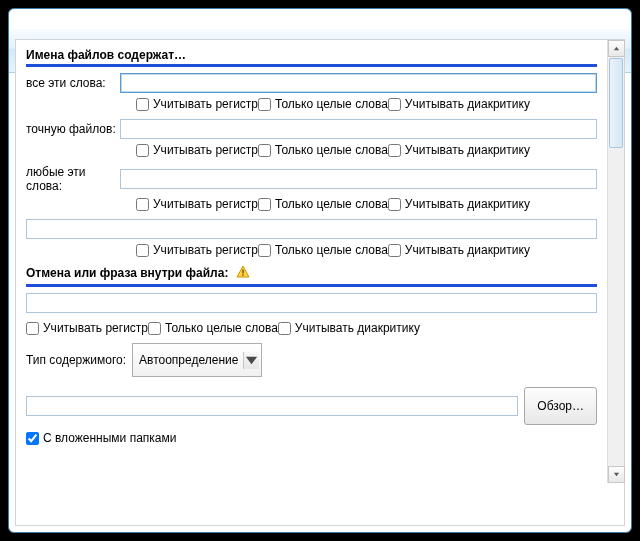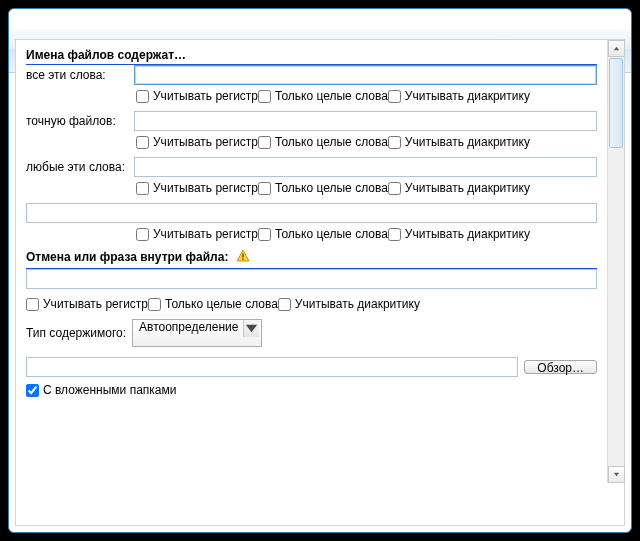--- a/index.html
+++ b/index.html
@@ -73,29 +73,30 @@
   .sb-thumb {
     position: absolute; left: 1px; right: 1px;
     top: 18px; height: 90px;
     background: linear-gradient(to right, #eaf3fb, #d5e7f6);
     border: 1px solid #a7c7e0;
     border-radius: 2px;
   }
 
   .section-head {
     font-weight: bold;
-    border-bottom: 1px solid #1d4ed8;
+    border-bottom: 3px solid #1d4ed8;
     padding-bottom: 2px;
+    margin-bottom: 6px;
   }
   .section-head .warn {
     display:inline-block; vertical-align:-2px; margin-left:4px;
   }
 
   .row { display:flex; align-items:center; margin-bottom:4px; }
-  .row .lbl { width: 108px; padding-right:4px; }
+  .row .lbl { width: 94px; padding-right:4px; }
   .row .field { flex:1; }
   .row .field input[type=text] {
     width: 100%;
     height: 20px;
     border: 1px solid #b0c6d8;
     padding: 0 4px;
     font: inherit;
   }
   .row .field input.focus {
     border: 1px solid #5a9bd4;
@@ -112,40 +113,40 @@
     width: 100%;
     height: 20px;
     border: 1px solid #b0c6d8;
     padding: 0 4px;
     font: inherit;
     margin-bottom: 6px;
   }
 
   .type-row { display:flex; align-items:center; gap:6px; margin: 4px 0 10px 0; }
   .combo {
-    display:inline-flex; 
-    height: 28px;
+    display:inline-flex; align-items:center;
+    height: 34px;
     border: 1px solid #abadb3;
     background: linear-gradient(to bottom, #ffffff, #f1f1f1);
     padding: 0 2px 0 6px;
     min-width: 130px;
     position: relative;
   }
   .combo .val { flex:1; }
   .combo .drop {
     width:16px; height:17px; margin-left:4px;
     background: linear-gradient(to bottom, #f7f7f7, #e6e6e6);
     border-left: 1px solid #c4c4c4;
     display:flex;align-items:center;justify-content:center;
   }
 
   .loc-row { display:flex; gap:6px; align-items:center; margin-bottom:6px; }
   .loc-row input { flex:1; }
   .btn {
-    height: 14px;
+    height: 38px;
     padding: 0 12px;
     background: linear-gradient(to bottom, #fdfdfd, #e8e8e8);
     border: 1px solid #a7a7a7;
     border-radius: 3px;
     font: inherit;
     cursor: pointer;
   }
 
   .footer {
     position:absolute; left:0; right:0; bottom:0; height:42px;

